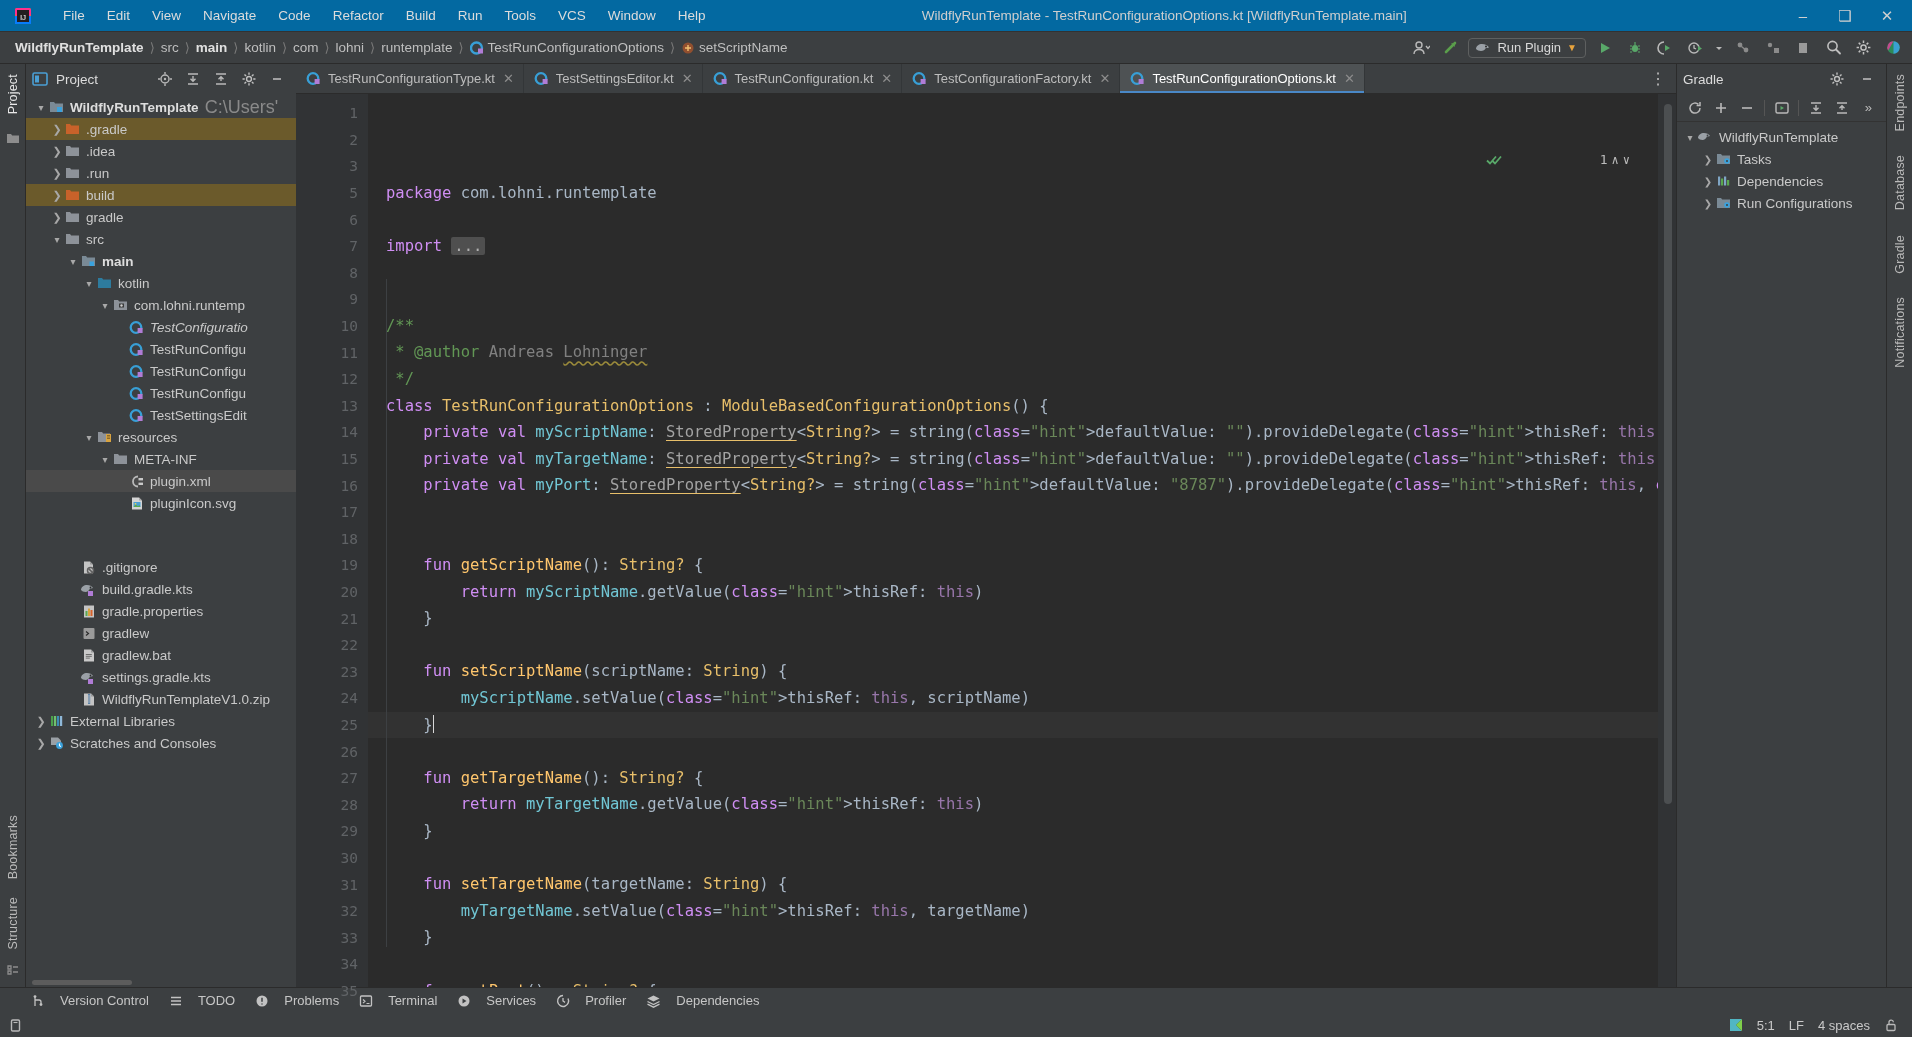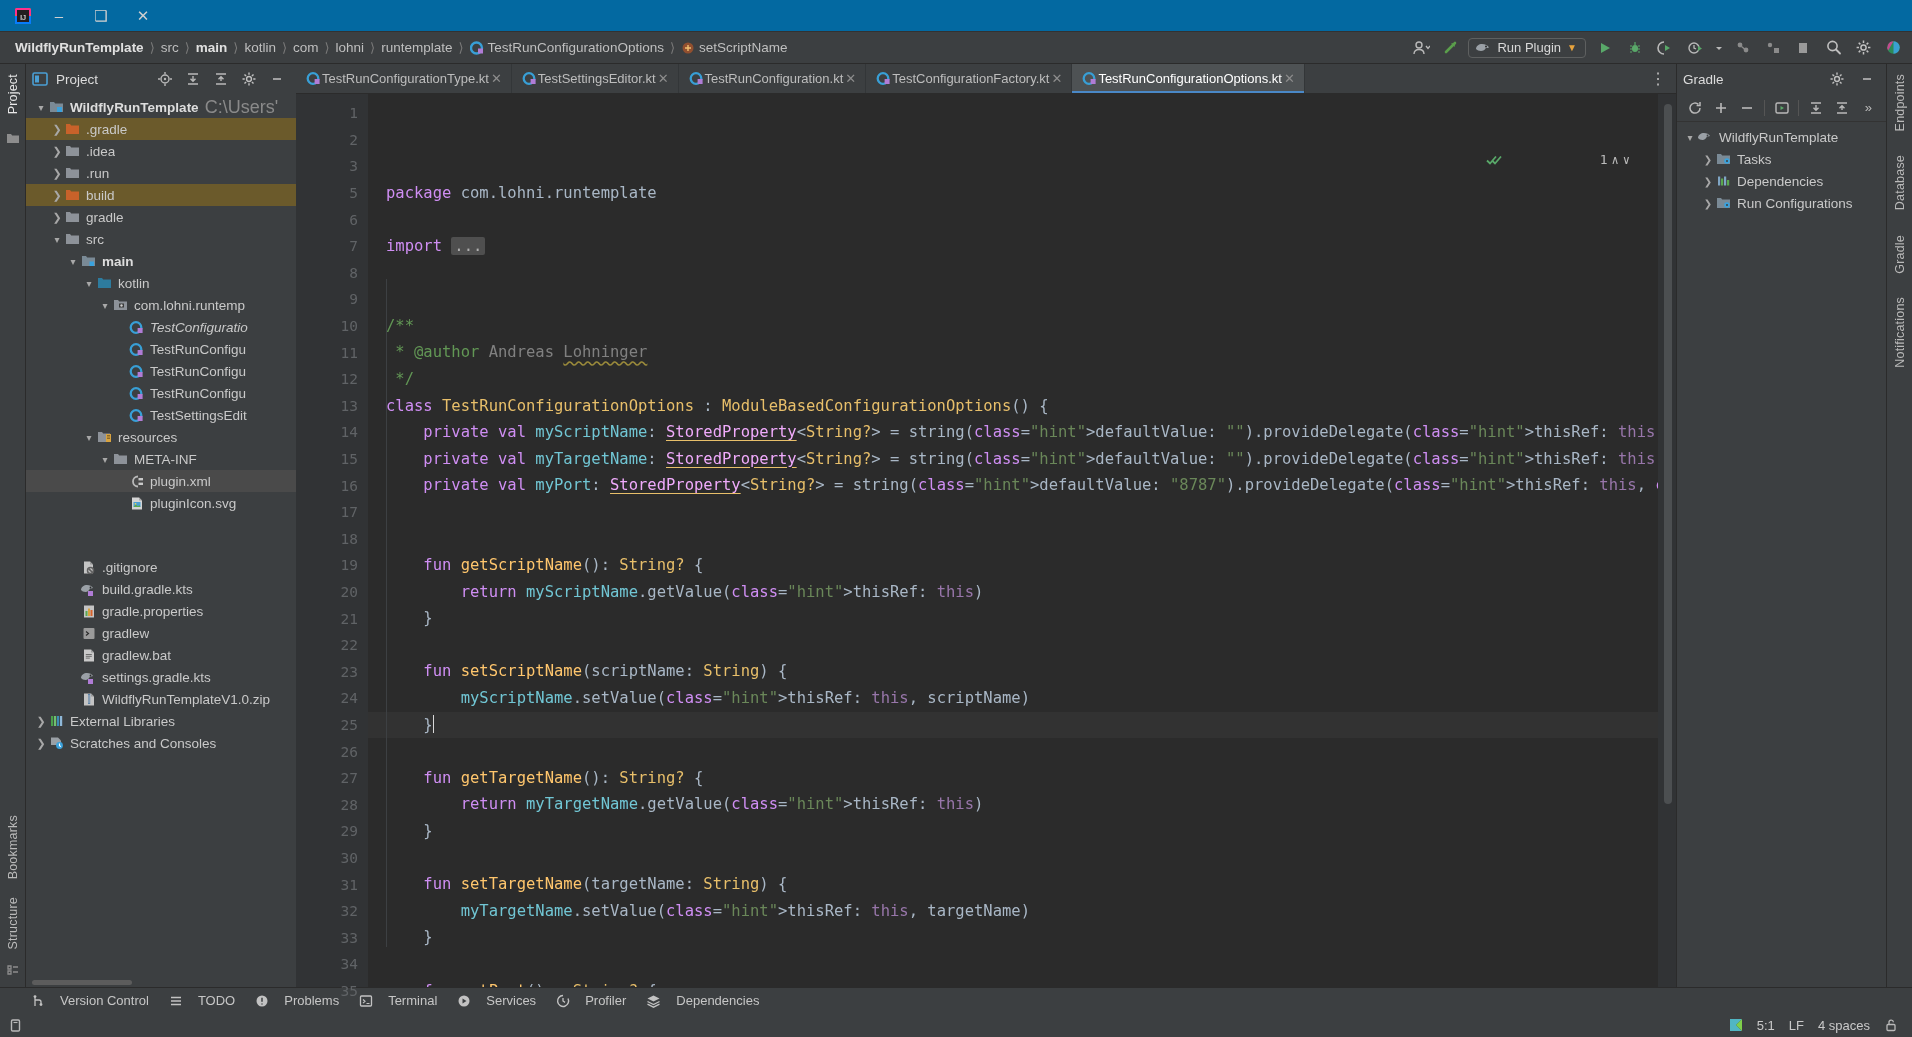--- a/index.html
+++ b/index.html
@@ -67,21 +67,21 @@
   .ticon { width:17px; height:16px; margin-right:5px; flex:0 0 17px; display:inline-flex; align-items:center; justify-content:center;}
   .tlabel { font-size:13.5px; color:#c9c9c9; overflow:hidden; }
   .tlabel.bold { font-weight:bold; color:#ddd; }
   .tpath { color:#8a8a8a; font-size:18px; margin-left:6px; }
   .pp-scroll { height:10px; background:#3c3f41; position:relative; }
   .pp-scroll i { position:absolute; left:6px; top:3px; width:100px; height:5px; background:#5c5c5c; border-radius:3px; display:block;}
 
   
   .editor-col { flex:1; display:flex; flex-direction:column; min-width:0; background:#2b2b2b; }
   .tabs-row { height:30px; background:#3c3f41; display:flex; align-items:stretch; border-bottom:1px solid #2b2b2b; }
-  .etab { display:flex; align-items:center; padding:0 9px 0 10px; font-size:13px; color:#bdbdbd; border-right:1px solid #333638; max-width:260px;}
+  .etab { display:flex; align-items:center; gap:6px; padding:0 9px 0 10px; font-size:13px; color:#bdbdbd; border-right:1px solid #333638; max-width:260px;}
   .etab.active { background:#4e5254; color:#ffffff; box-shadow: inset 0 -2px 0 0 #4a88c7; }
   .etab .x { color:#8d8d8d; font-size:13px; margin-left:2px; }
   .tabs-more { margin-left:auto; display:flex; align-items:center; padding:0 10px; color:#bbb; }
 
   .ed-body { flex:1; display:flex; min-height:0; position:relative; background:#2b2b2b; }
   .gutter { width:72px; flex:0 0 72px; background:#313335; position:relative; padding-top:6px; }
   .gline { height:26.6px; display:flex; align-items:center; justify-content:flex-end; padding-right:10px;
            font-family:"DejaVu Sans Mono", monospace; font-size:14.5px; color:#606366; }
   .code-area { flex:1; position:relative; overflow:hidden; padding-top:6px;
                font-family:"DejaVu Sans Mono", monospace; font-size:15.5px; line-height:26.6px;
@@ -90,21 +90,21 @@
   .cline.caret-line { background:#323232; }
   .kw2  { color:#9876aa; }
   .str  { color:#6a8759; }
   .cmt  { color:#808080; }
   .doc  { color:#629755; }
   .fn   { color:#ffc66d; }
   .pln  { color:#a9b7c6; }
   .kwpurple { color:#cf8ef3; }
   .tname { color:#e8bf6a; }
   .mname { color:#71c6d4; }
-  .typu { color:#f0abfc; text-decoration: underline; text-decoration-color:#e8bf6a; text-underline-offset:3px;}
+  .typu { color:#a3a3a3; text-decoration: underline; text-decoration-color:#e8bf6a; text-underline-offset:3px;}
   .typo { text-decoration: underline; text-decoration-style: wavy; text-decoration-color:#9a8a3a; text-underline-offset:3px;}
   .folded { background:#4f4f4f; color:#b0b0b0; border-radius:2px; padding:0 3px; }
   .caret { display:inline-block; width:1px; height:18px; background:#d8d8d8; vertical-align:-3px; }
 
   
   .ed-strip { width:18px; flex:0 0 18px; background:#313335; position:relative; }
   .ed-vscroll { position:absolute; right:4px; top:10px; width:8px; height:700px; background:#4c4f51; border-radius:4px; }
   .insp-widget { position:absolute; right:28px; top:6px; display:flex; align-items:center; gap:4px; font-size:13px; color:#bbb; z-index:5;}
 
   
@@ -132,20 +132,35 @@
   <div class="titlebar">
     <div class="app-logo">
       <svg width="18" height="18" viewBox="0 0 18 18">
         <rect x="1" y="1" width="16" height="16" rx="2" fill="#f97a12"></rect>
         <rect x="1" y="1" width="16" height="8" rx="2" fill="#ff318c"></rect>
         <rect x="1" y="9" width="16" height="8" fill="#087cfa"></rect>
         <rect x="3" y="3" width="12" height="12" fill="#231f20"></rect>
         <text x="9" y="12.5" font-size="8" fill="#fff" text-anchor="middle" font-family="Liberation Sans">IJ</text>
       </svg>
     </div>
+    <div class="menu-bar">
+      <div class="menu-item">File</div>
+      <div class="menu-item">Edit</div>
+      <div class="menu-item">View</div>
+      <div class="menu-item">Navigate</div>
+      <div class="menu-item">Code</div>
+      <div class="menu-item">Refactor</div>
+      <div class="menu-item">Build</div>
+      <div class="menu-item">Run</div>
+      <div class="menu-item">Tools</div>
+      <div class="menu-item">VCS</div>
+      <div class="menu-item">Window</div>
+      <div class="menu-item">Help</div>
+    </div>
+    <div class="win-title">WildflyRunTemplate - TestRunConfigurationOptions.kt [WildflyRunTemplate.main]</div>
     <div class="win-btns">
       <div class="win-btn">–</div>
       <div class="win-btn">❑</div>
       <div class="win-btn close">✕</div>
     </div>
   </div>
 
   <div class="navbar">
     <div class="crumbs">
       <span class="crumb bold">WildflyRunTemplate</span>

